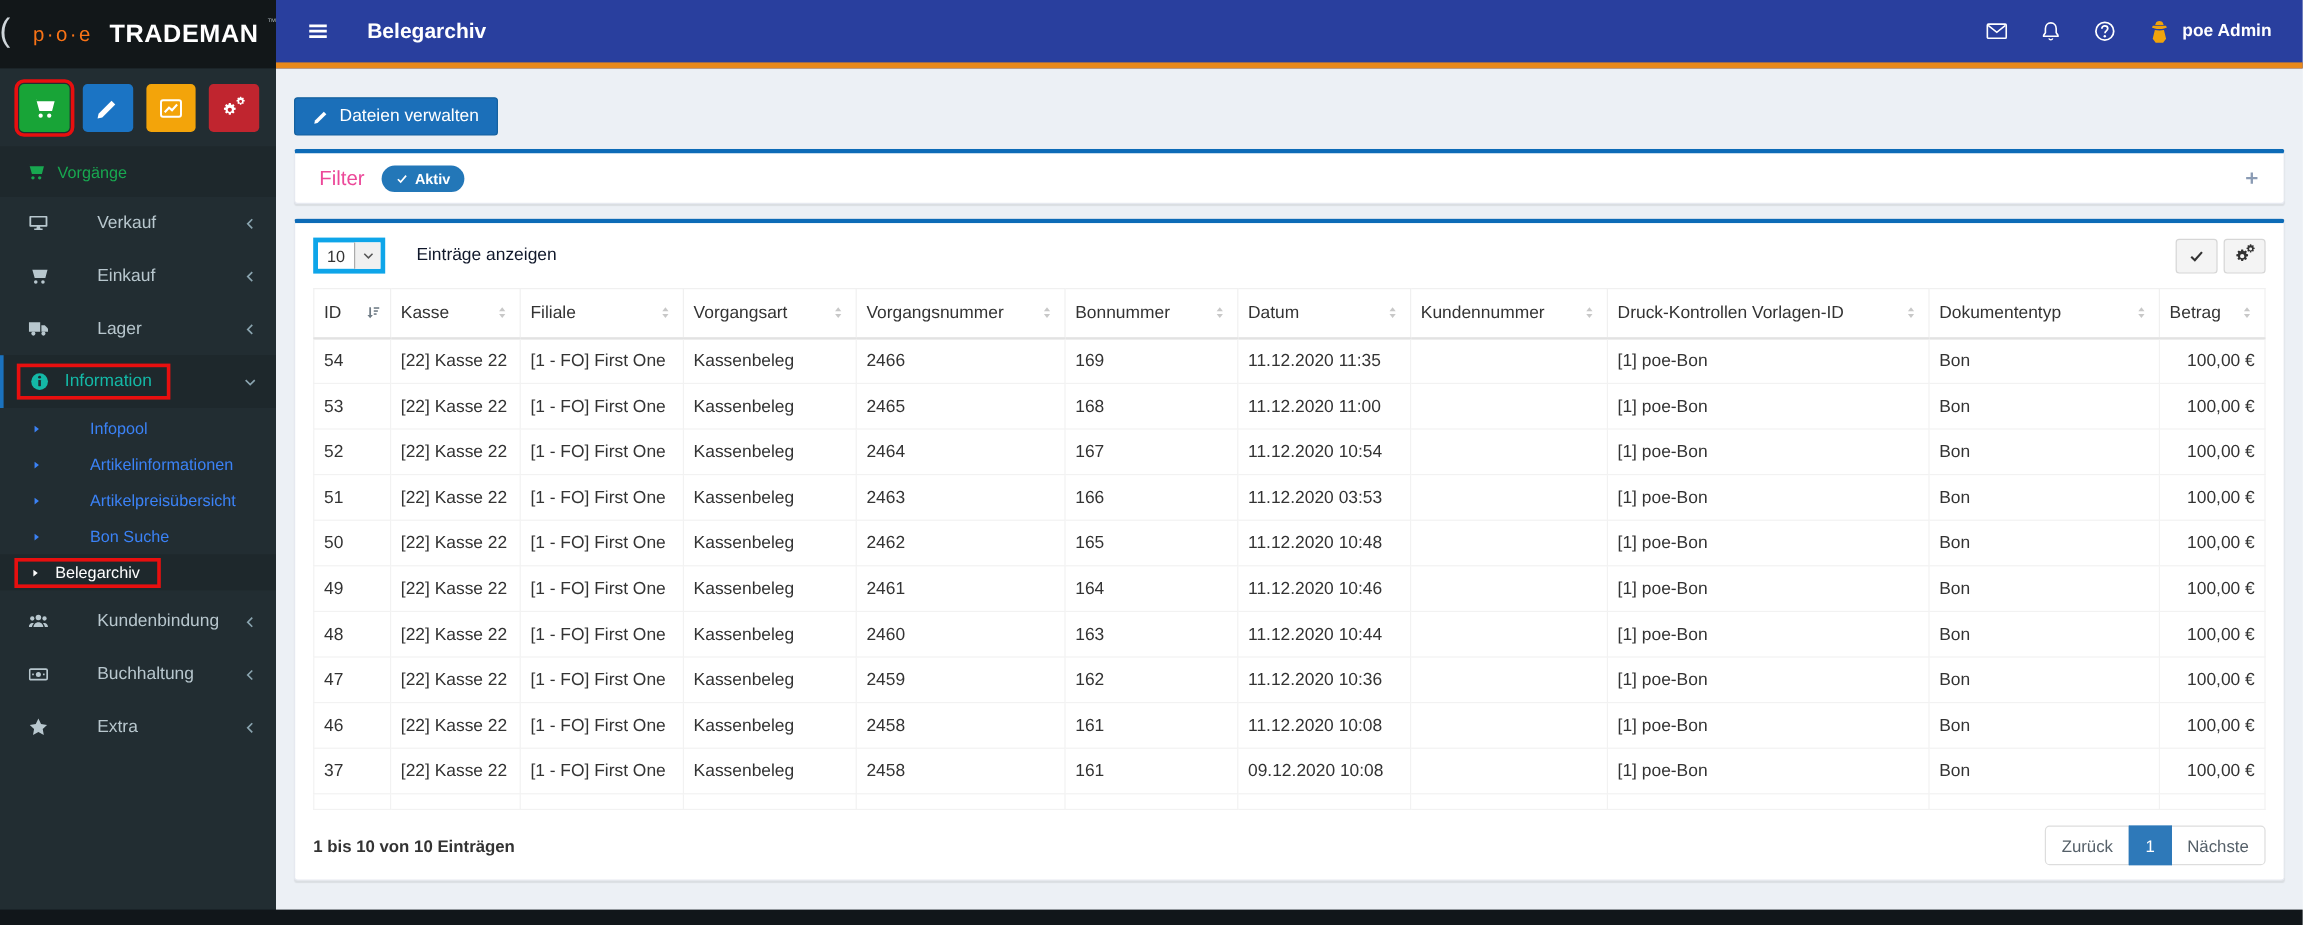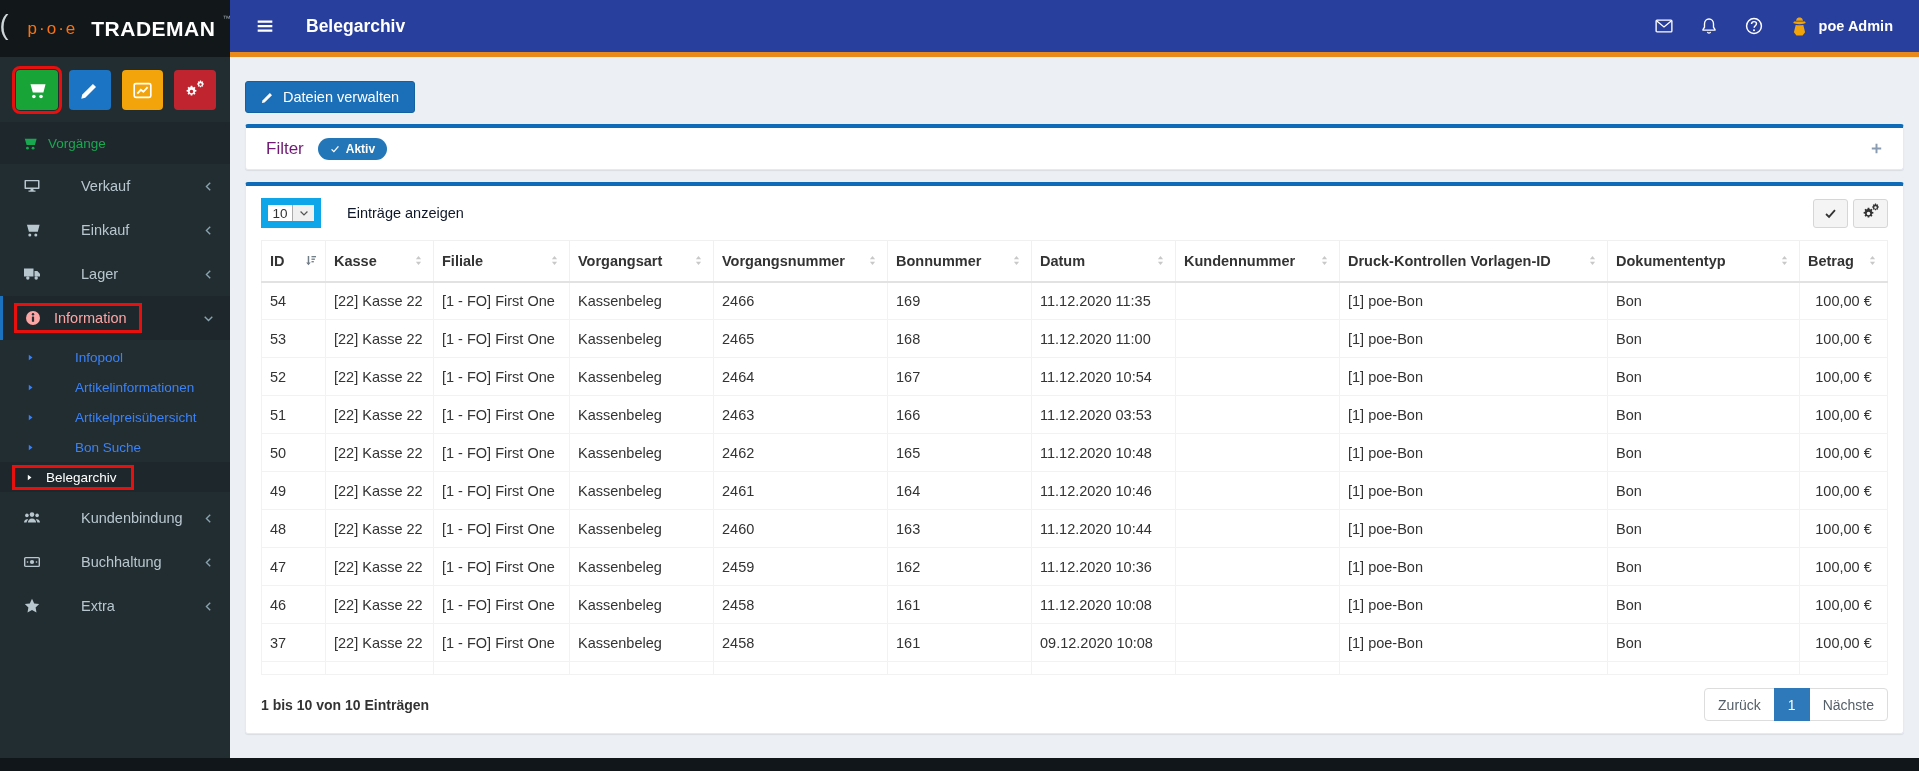--- a/index.html
+++ b/index.html
@@ -24,21 +24,21 @@
   .ann-outline { outline:3px solid #e80f0f; outline-offset:1px; }
 
   .menu-header { height:42px; margin-top:2px; display:flex; align-items:center; gap:11px; padding-left:22px; background:#1e282c; color:#18a850; font-size:13.5px; }
   .menu-header svg { width:15px; height:15px; }
 
   .nav-item { height:44px; display:flex; align-items:center; padding:0 16px 0 22px; color:#b8c7ce; font-size:14.5px; cursor:pointer; }
   .nav-item .mi { width:20px; margin-right:11px; display:flex; justify-content:center; }
   .nav-item .mi svg { width:16px; height:16px; }
   .nav-item .chev { margin-left:auto; color:#8aa4af; display:flex; }
   .nav-item .chev svg { width:11px; height:11px; }
-  .nav-item.active { background:#1e282c; border-left:3px solid #1b72be; padding-left:19px; color:#fca5a5; }
+  .nav-item.active { background:#1e282c; border-left:3px solid #1b72be; padding-left:19px; color:#14b8a6; }
   .plain-wrap { display:flex; align-items:center;gap:28px; }
   .ann-wrap { display:flex; align-items:center; border:3px solid #e80f0f; padding:4px 12px 4px 6px; margin-left:-8px; }
   .submenu { padding:2px 0 4px; }
   .submenu-item { height:30px; display:flex; align-items:center; padding:0 14px 0 26px; color:#3b82f6; font-size:13.5px; cursor:pointer; }
   .submenu-item .caret { display:flex; margin-right:12px; }
   .submenu-item .caret svg { width:9px; height:9px; }
   .submenu-item.active { color:#fff; background:#1e282c; }
   .sub-ann { border:3px solid #e80f0f; padding:2px 14px 2px 10px; margin-left:-14px; }
 
   
@@ -56,48 +56,48 @@
   .user-name { font-size:14.5px; font-weight:600; }
 
   .content { flex:1; padding:24px 15px 0; overflow:hidden; }
 
   .btn-manage { display:inline-flex; align-items:center; gap:9px; height:32px; padding:0 15px; margin-bottom:11px;
     background:#1b6fb9; border:1px solid #15619f; border-radius:3px; color:#fff; font-size:14.5px; font-family:inherit; cursor:pointer; }
   .btn-manage svg { width:13px; height:13px; }
 
   .filter-card { background:#fff; border:1px solid #e6e9f0; border-top:4px solid #0d6bb7; border-radius:3px;
     box-shadow:0 1px 1px rgba(0,0,0,.08); height:46px; padding:0 20px; display:flex; align-items:center; margin-bottom:12px; }
-  .filter-title { font-size:17px; color:#701a75; }
+  .filter-title { font-size:17px; color:#ec4899; }
   .badge-aktiv { margin-left:14px; background:#2377b8; color:#fff; font-size:12px; font-weight:bold; border-radius:11px;
     height:22px; padding:0 12px; display:inline-flex; align-items:center; gap:6px; }
   .badge-aktiv svg { width:10px; height:10px; }
   .plus-btn { margin-left:auto; color:#8a9bb4; cursor:pointer; display:flex; }
   .plus-btn svg { width:13px; height:13px; }
 
   .table-card { background:#fff; border:1px solid #e6e9f0; border-top:4px solid #0d6bb7; border-radius:3px;
     box-shadow:0 1px 1px rgba(0,0,0,.08); padding:12px 15px; }
   .controls { display:flex; align-items:center; margin-bottom:12px; }
-  .select-box { width:60px; height:30px; border:7px solid #0ea5e9; background:#fff; display:flex; cursor:pointer;justify-content:flex-end; }
+  .select-box { width:60px; height:30px; border:4px solid #0ea5e9; background:#fff; display:flex; cursor:pointer;justify-content:flex-end; }
   .select-value { flex:1; display:flex; align-items:center; justify-content:center; font-size:13.5px; color:#333; }
   .select-arrow { width:22px; border-left:1px solid #ababab; background:#f0f0f0; display:flex; align-items:center; justify-content:center; color:#555; }
   .select-arrow svg { width:10px; height:10px; }
   .controls-label { margin-left:26px; font-size:14.5px; color:#0f172a; }
   .controls-right { margin-left:auto; display:flex; gap:5px; }
   .mini-btn { min-width:35px; height:29px; background:#f4f4f4; border:1px solid #d6d6d6; border-radius:3px;
     display:flex; align-items:center; justify-content:center; color:#333; cursor:pointer; }
   .mini-btn svg { width:13px; height:13px; }
 
   table { width:100%; border-collapse:collapse; table-layout:fixed; }
   th { border:1px solid #f0f0f0; border-bottom:2px solid #e2e2e2; height:41px; padding:0 8px; text-align:left;
-    font-size:14.5px; font-weight:bold; color:#333; cursor:pointer; }
+    font-size:14.5px; font-weight:normal; color:#333; cursor:pointer; }
   .th-inner { display:flex; align-items:center; justify-content:space-between; gap:5px; }
   .th-sort { display:flex; flex-shrink:0; }
   .th-sort svg { width:13px; height:13px; }
   td { border:1px solid #f2f2f2; height:38px; padding:0 8px; font-size:14.5px; color:#333; overflow:hidden; white-space:nowrap; }
-  .td-right { text-align:center; }
+  .td-right { text-align:right; }
   .empty-row td { height:13px; }
 
   .summary-row { display:flex; align-items:center; margin-top:13px; }
   .summary-text { font-size:14px; font-weight:bold; color:#333; }
   .pagination { margin-left:auto; display:flex; }
   .page-btn { height:33px; padding:0 13px; border:1px solid #ddd; background:#fff; color:#556069; font-size:14px;
     font-family:inherit; display:flex; align-items:center; cursor:pointer; }
   .page-btn + .page-btn { margin-left:-1px; }
   .page-btn.prev { border-radius:4px 0 0 4px; }
   .page-btn.next { border-radius:0 4px 4px 0; }

